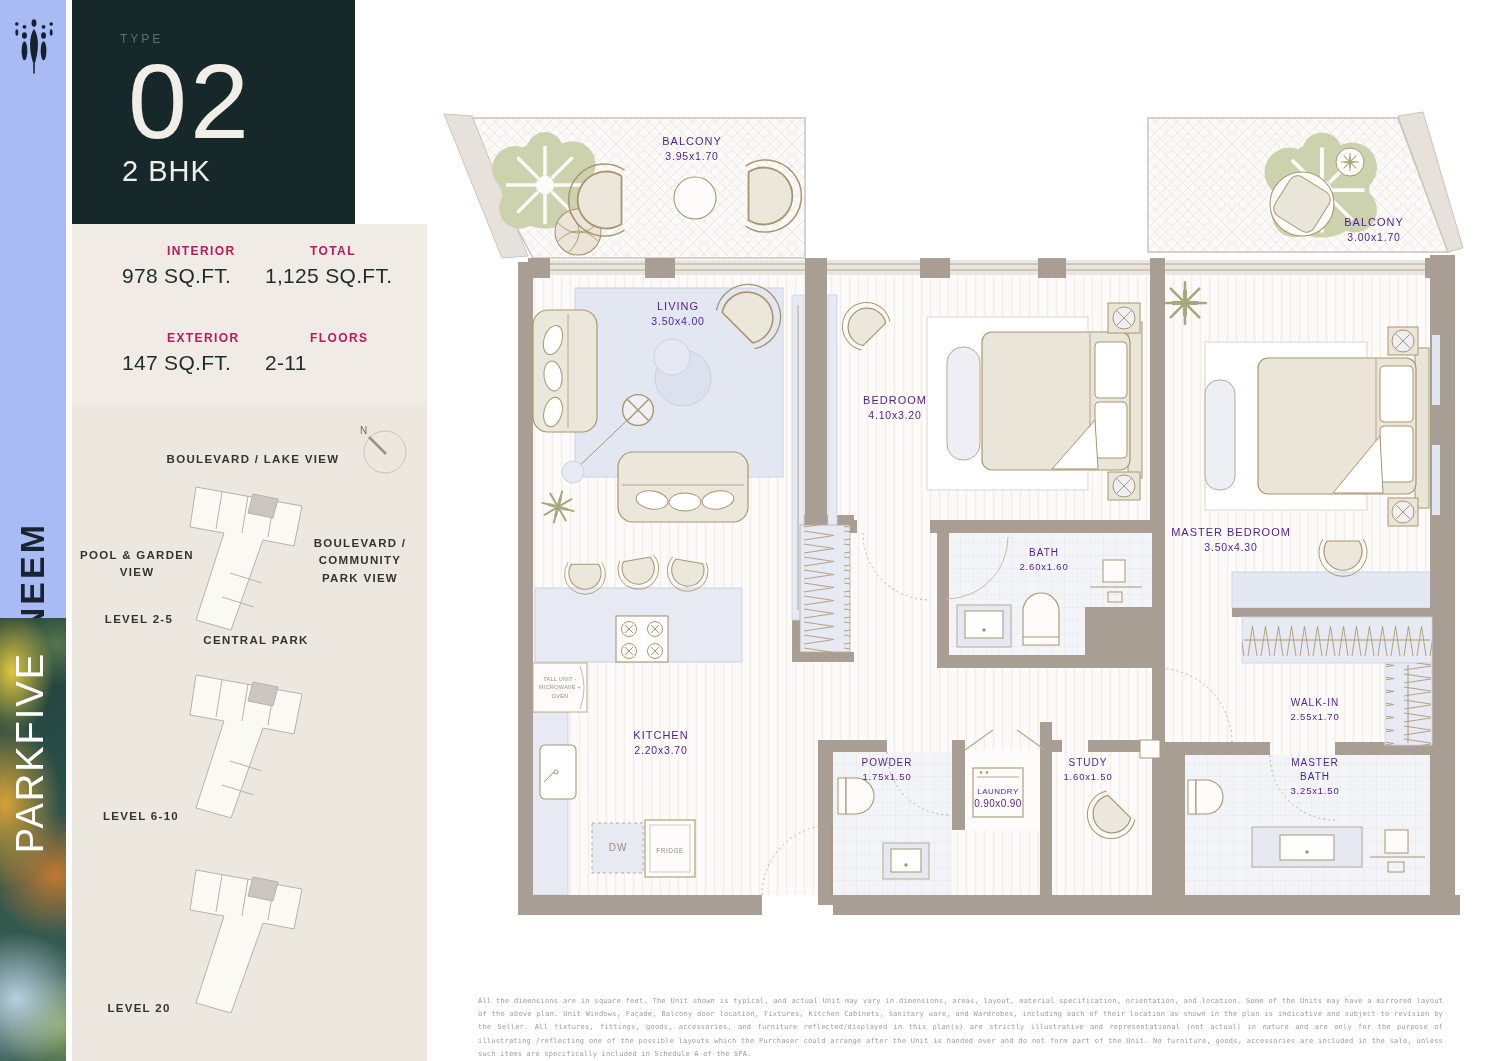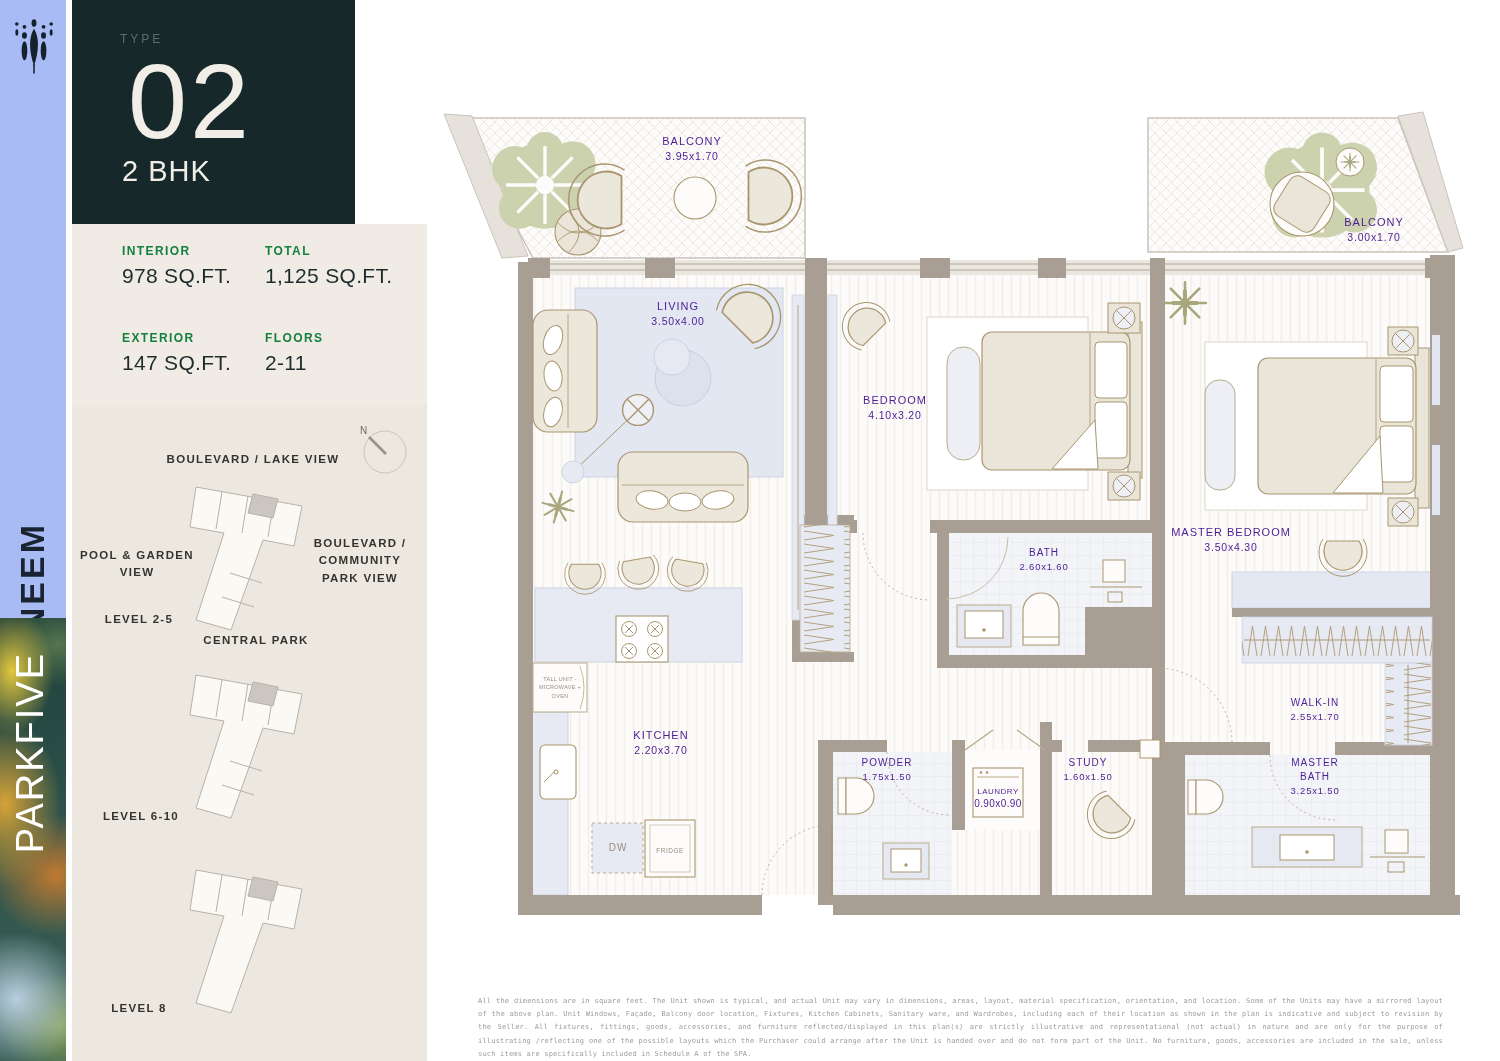--- a/index.html
+++ b/index.html
@@ -24,21 +24,21 @@
 
   
   .panel-dark{left:72px;top:0;width:283px;height:224px;background:#162829;color:#f1eee7;}
   .type-label{left:48px;top:32px;font-size:12px;letter-spacing:3px;color:#5d6e6b;font-weight:500;}
   .type-number{left:56px;top:48px;font-size:106px;font-weight:200;letter-spacing:3px;line-height:1;}
   .type-bhk{left:50px;top:155px;font-size:29px;font-weight:300;letter-spacing:1px;}
 
   
   .panel-spec{left:72px;top:224px;width:355px;height:181px;background:#f0ece5;}
   .spec{position:absolute;}
-  .spec .lbl{font-size:12px;letter-spacing:1.4px;color:#15803d;font-weight:600;}
+  .spec .lbl{font-size:12px;letter-spacing:1.4px;color:#be185d;font-weight:600;margin-left:45px;}
   .spec .val{font-size:21px;color:#1d2c2b;margin-top:6px;font-weight:400;letter-spacing:.3px;}
 
   
   .panel-key{left:72px;top:405px;width:355px;height:656px;background:#ece8e0;}
   .kp-label{position:absolute;transform:translate(-50%,-50%);text-align:center;
     font-size:11.5px;letter-spacing:1.3px;color:#34332f;font-weight:600;line-height:1.5;}
   .compass-n{position:absolute;font-size:10px;color:#6d6a64;letter-spacing:1px;font-weight:500;}
 
   
   .plan{left:440px;top:100px;width:1025px;height:860px;}
@@ -137,21 +137,21 @@
         </g>
       </g>
     </svg>
     <span class="compass-n" style="left:288px;top:20px">N</span>
     <div class="kp-label" style="left:181px;top:55px;width:220px">BOULEVARD / LAKE VIEW</div>
     <div class="kp-label" style="left:65px;top:159px;width:120px">POOL &amp; GARDEN VIEW</div>
     <div class="kp-label" style="left:288px;top:156px;width:112px">BOULEVARD / COMMUNITY PARK VIEW</div>
     <div class="kp-label" style="left:67px;top:215px;width:110px">LEVEL 2-5</div>
     <div class="kp-label" style="left:184px;top:236px;width:160px">CENTRAL PARK</div>
     <div class="kp-label" style="left:69px;top:412px;width:120px">LEVEL 6-10</div>
-    <div class="kp-label" style="left:67px;top:604px;width:110px">LEVEL 8</div>
+    <div class="kp-label" style="left:67px;top:604px;width:110px">LEVEL 20</div>
   </div>
 
   <div class="abs plan">
     <svg width="1025" height="860" viewBox="0 0 1025 860">
       <defs>
         <pattern id="wood" width="9" height="9" patternUnits="userSpaceOnUse">
           <rect width="9" height="9" fill="#fcfbf9"></rect>
           <line x1="4.5" y1="0" x2="4.5" y2="9" stroke="#f2efe9" stroke-width="1.4"></line>
         </pattern>
         <pattern id="tile" width="13" height="13" patternUnits="userSpaceOnUse">

